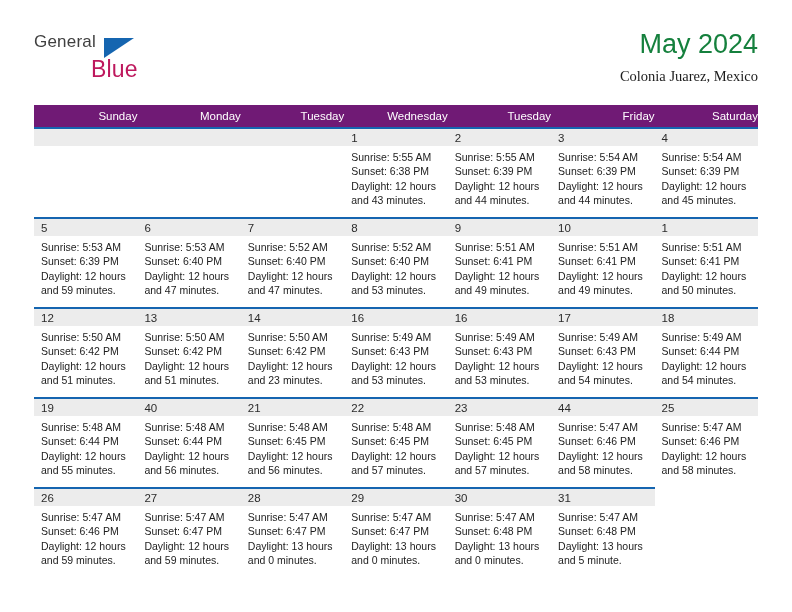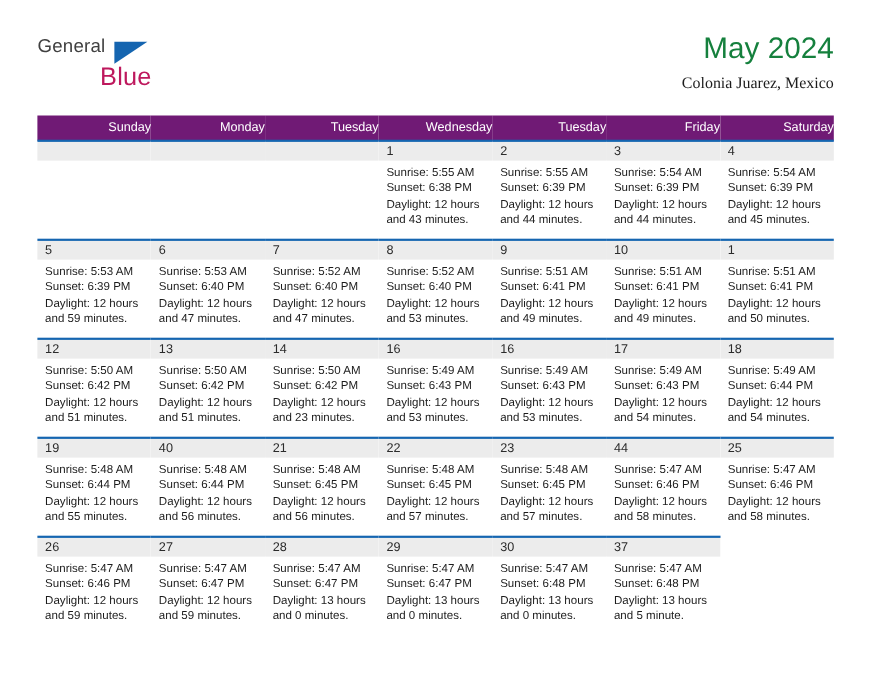--- a/index.html
+++ b/index.html
@@ -465,21 +465,21 @@
           <td>
             <div class="daynum-strip">30</div>
             <div class="cell-body">
               <div>Sunrise: 5:47 AM</div>
               <div>Sunset: 6:48 PM</div>
               <div>Daylight: 13 hours</div>
               <div>and 0 minutes.</div>
             </div>
           </td>
           <td>
-            <div class="daynum-strip">37</div>
+            <div class="daynum-strip">31</div>
             <div class="cell-body">
               <div>Sunrise: 5:47 AM</div>
               <div>Sunset: 6:48 PM</div>
               <div>Daylight: 13 hours</div>
               <div>and 5 minute.</div>
             </div>
           </td>
           <td style="border-top: none;">
             <div class="daynum-strip" style="background: transparent;"></div>
           </td>

